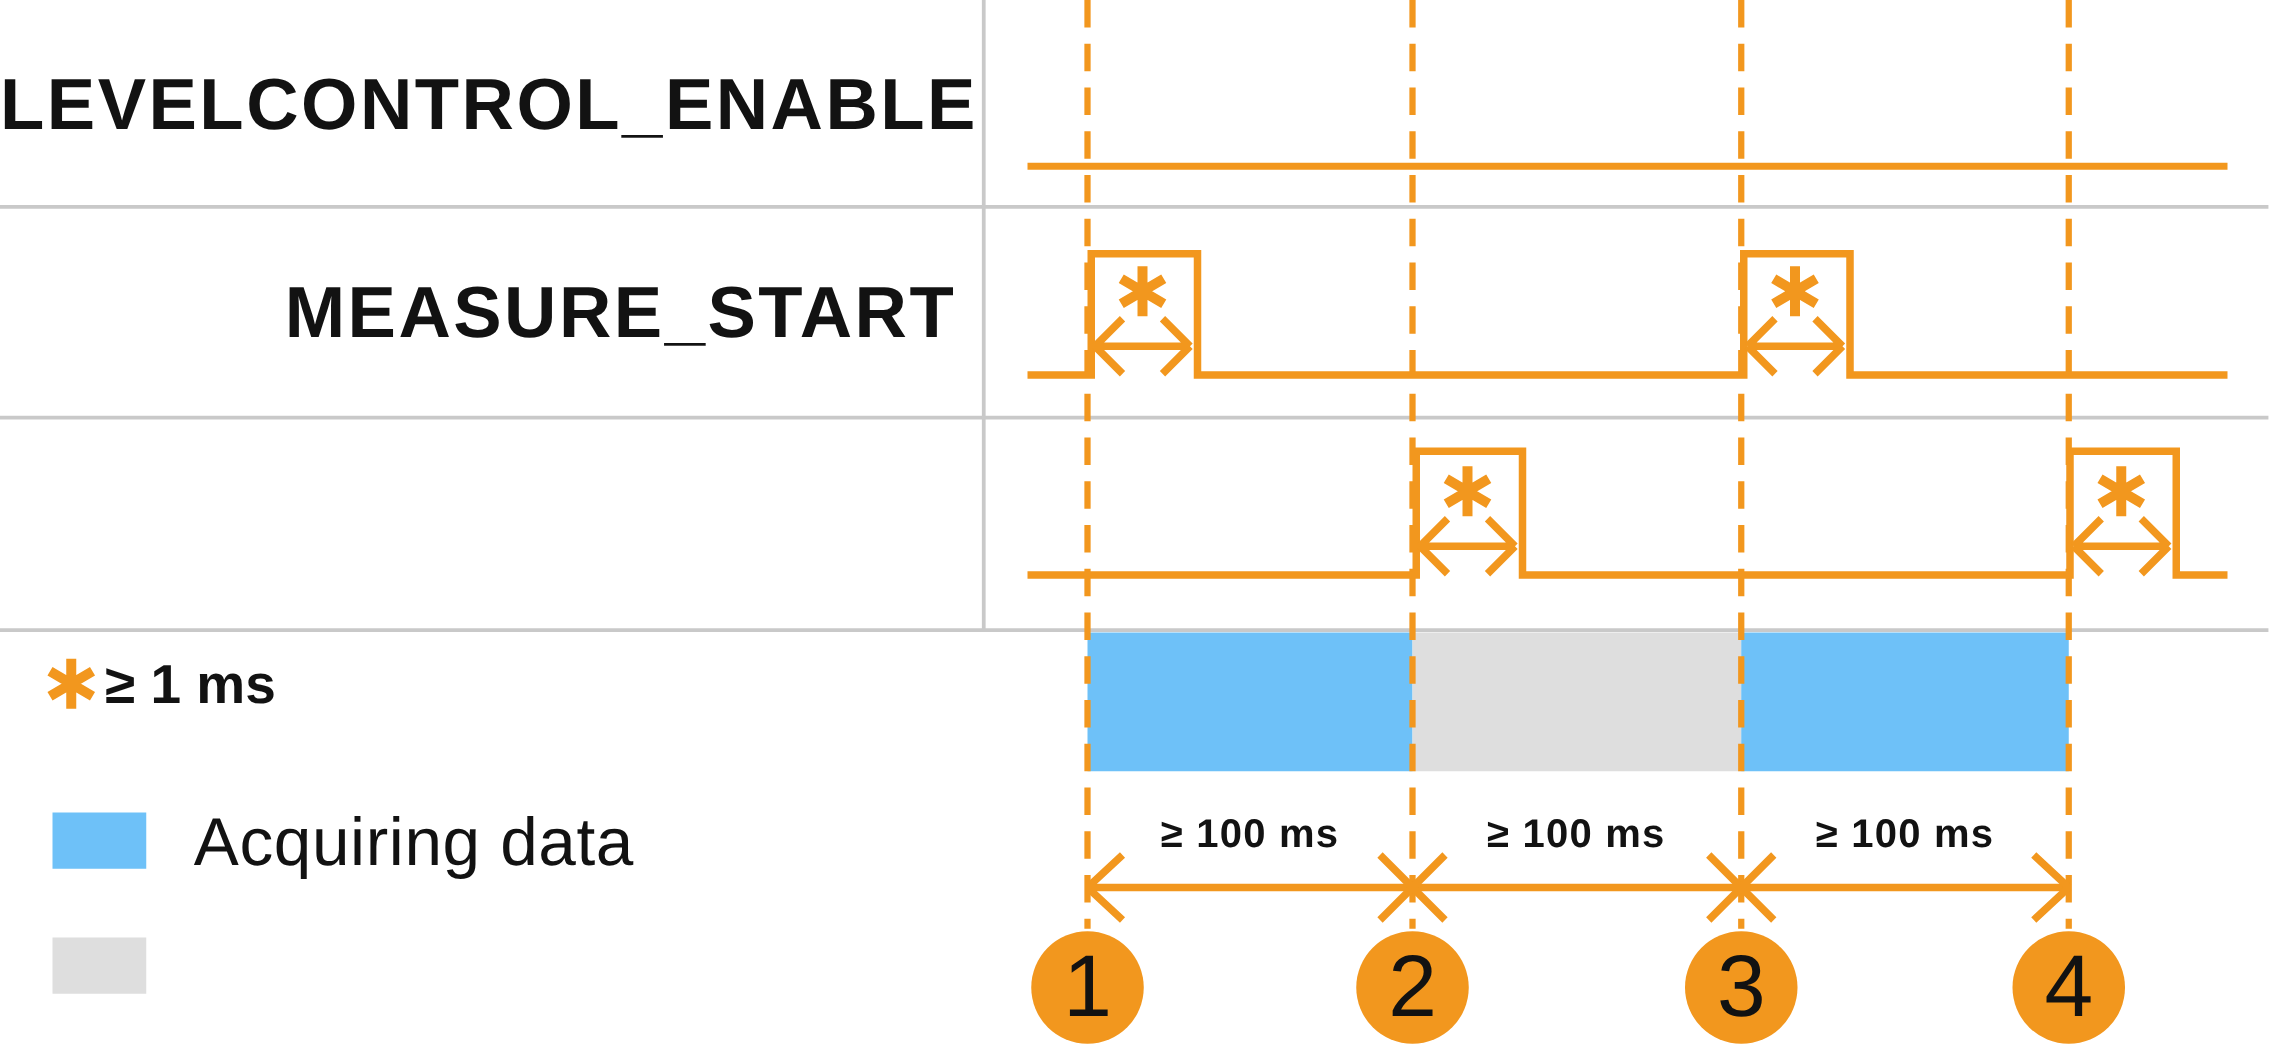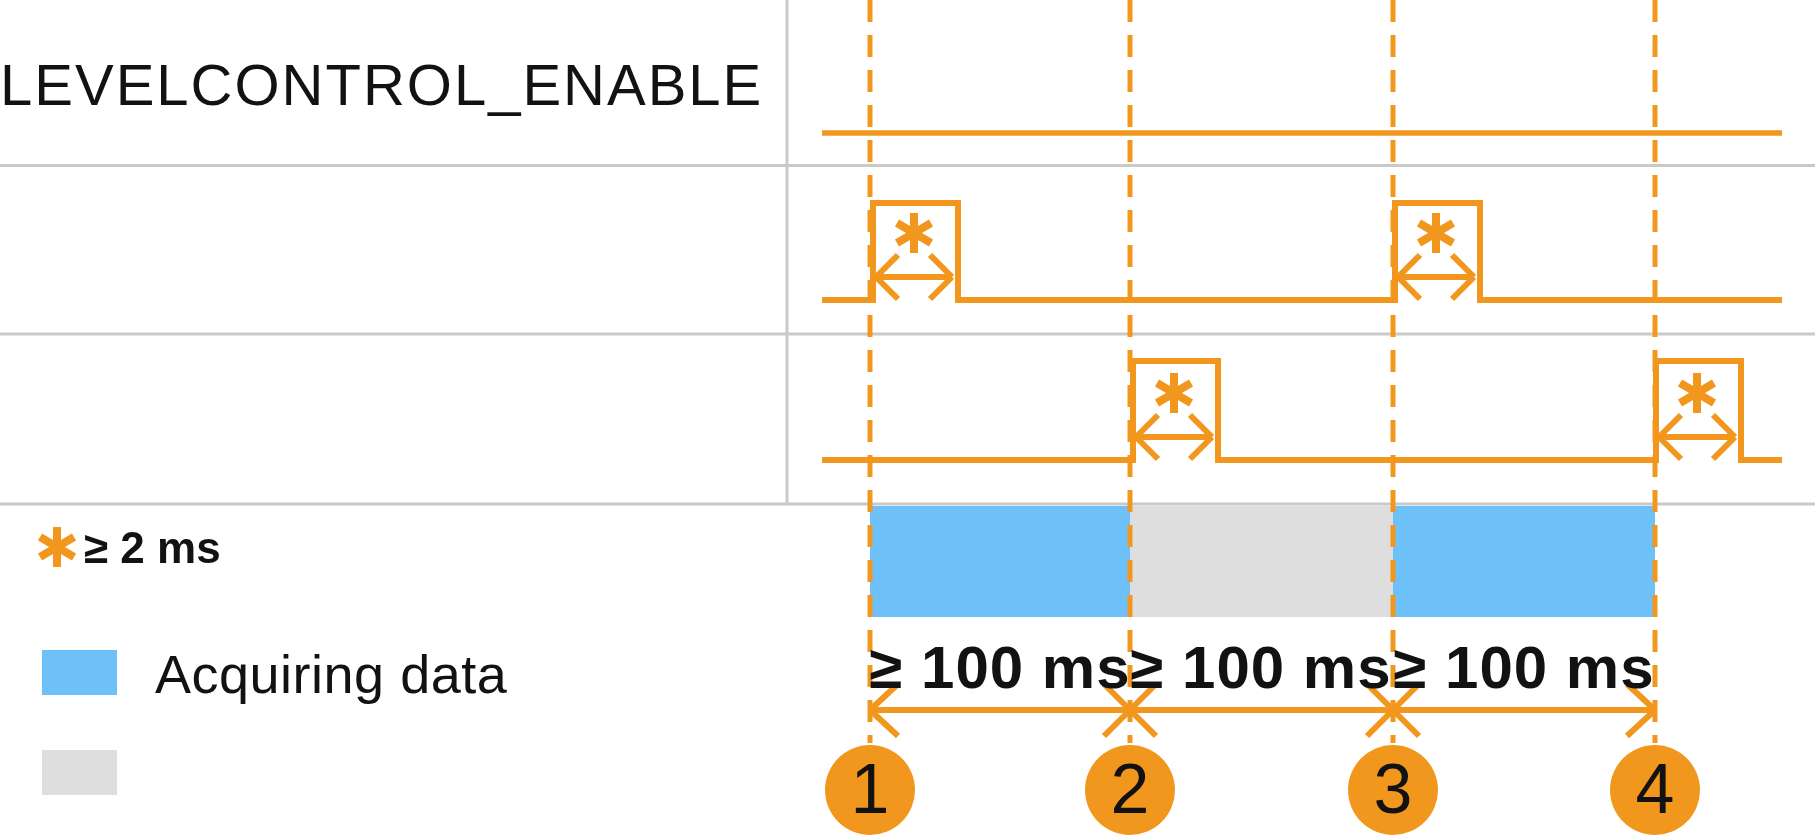--- a/index.html
+++ b/index.html
@@ -16,27 +16,27 @@
   .sep{stroke:var(--grid-gray,#C9C9C9);stroke-width:3;}
   .wave{stroke:var(--accent-orange,#F2971E);stroke-width:6;fill:none;stroke-linejoin:miter;}
   .thinwave{stroke:var(--accent-orange,#F2971E);stroke-width:5.5;fill:none;}
   .dashline{stroke:var(--accent-orange,#F2971E);stroke-width:5;stroke-dasharray:22 13;fill:none;}
   .odeco{stroke:var(--accent-orange,#F2971E);stroke-width:6;fill:none;stroke-linecap:butt;}
   .ast{stroke:var(--accent-orange,#F2971E);stroke-width:8;fill:none;}
   .bar-blue{fill:var(--acquiring-blue,#6EC1F8);}
   .bar-gray{fill:var(--not-acquiring-gray,#DEDEDE);}
 
   .sig-label{
-    position:absolute;left:0;width:765px;text-align:left;
+    position:absolute;left:0;width:765px;text-align:right;
     transform:translateY(-50%);
-    font-size:58px;font-weight:400;letter-spacing:2px;white-space:nowrap;
+    font-size:58px;font-weight:700;letter-spacing:2px;white-space:nowrap;
   }
   .interval-label{
     position:absolute;transform:translate(-50%,-50%);
-    font-size:60px;font-weight:600;letter-spacing:1px;white-space:nowrap;
+    font-size:32px;font-weight:600;letter-spacing:1px;white-space:nowrap;
   }
   .note-label{
     position:absolute;transform:translateY(-50%);
     font-size:44px;font-weight:600;white-space:nowrap;
   }
   .legend-label{
     position:absolute;transform:translateY(-50%);
     font-size:54px;font-weight:400;letter-spacing:0.5px;white-space:nowrap;
   }
   .legend-swatch{
@@ -117,22 +117,23 @@
       <path class="odeco" d="M1104,684 L1156,736 M1104,736 L1156,684"></path>
       <path class="odeco" d="M1367,684 L1419,736 M1367,736 L1419,684"></path>
     </g>
 
     <g>
       <path class="ast" d="M57,527 V567 M40,537 L74,557 M40,557 L74,537"></path>
     </g>
   </svg>
 
   <div class="sig-label" style="top:84px">LEVELCONTROL_ENABLE</div>
+  <div class="sig-label" style="top:250px">MEASURE_START</div>
 
-  <div class="note-label" style="left:84px;top:548px">≥ 2 ms</div>
+  <div class="note-label" style="left:84px;top:548px">≥ 1 ms</div>
 
   <div class="interval-label" style="left:1000px;top:667px">≥ 100 ms</div>
   <div class="interval-label" style="left:1261px;top:667px">≥ 100 ms</div>
   <div class="interval-label" style="left:1524px;top:667px">≥ 100 ms</div>
 
   <div class="legend-swatch blue" style="left:42px;top:650px"></div>
   <div class="legend-label" style="left:155px;top:674px">Acquiring data</div>
   <div class="legend-swatch gray" style="left:42px;top:750px"></div>
 
   <div class="marker" style="left:825px;top:745px">1</div>

